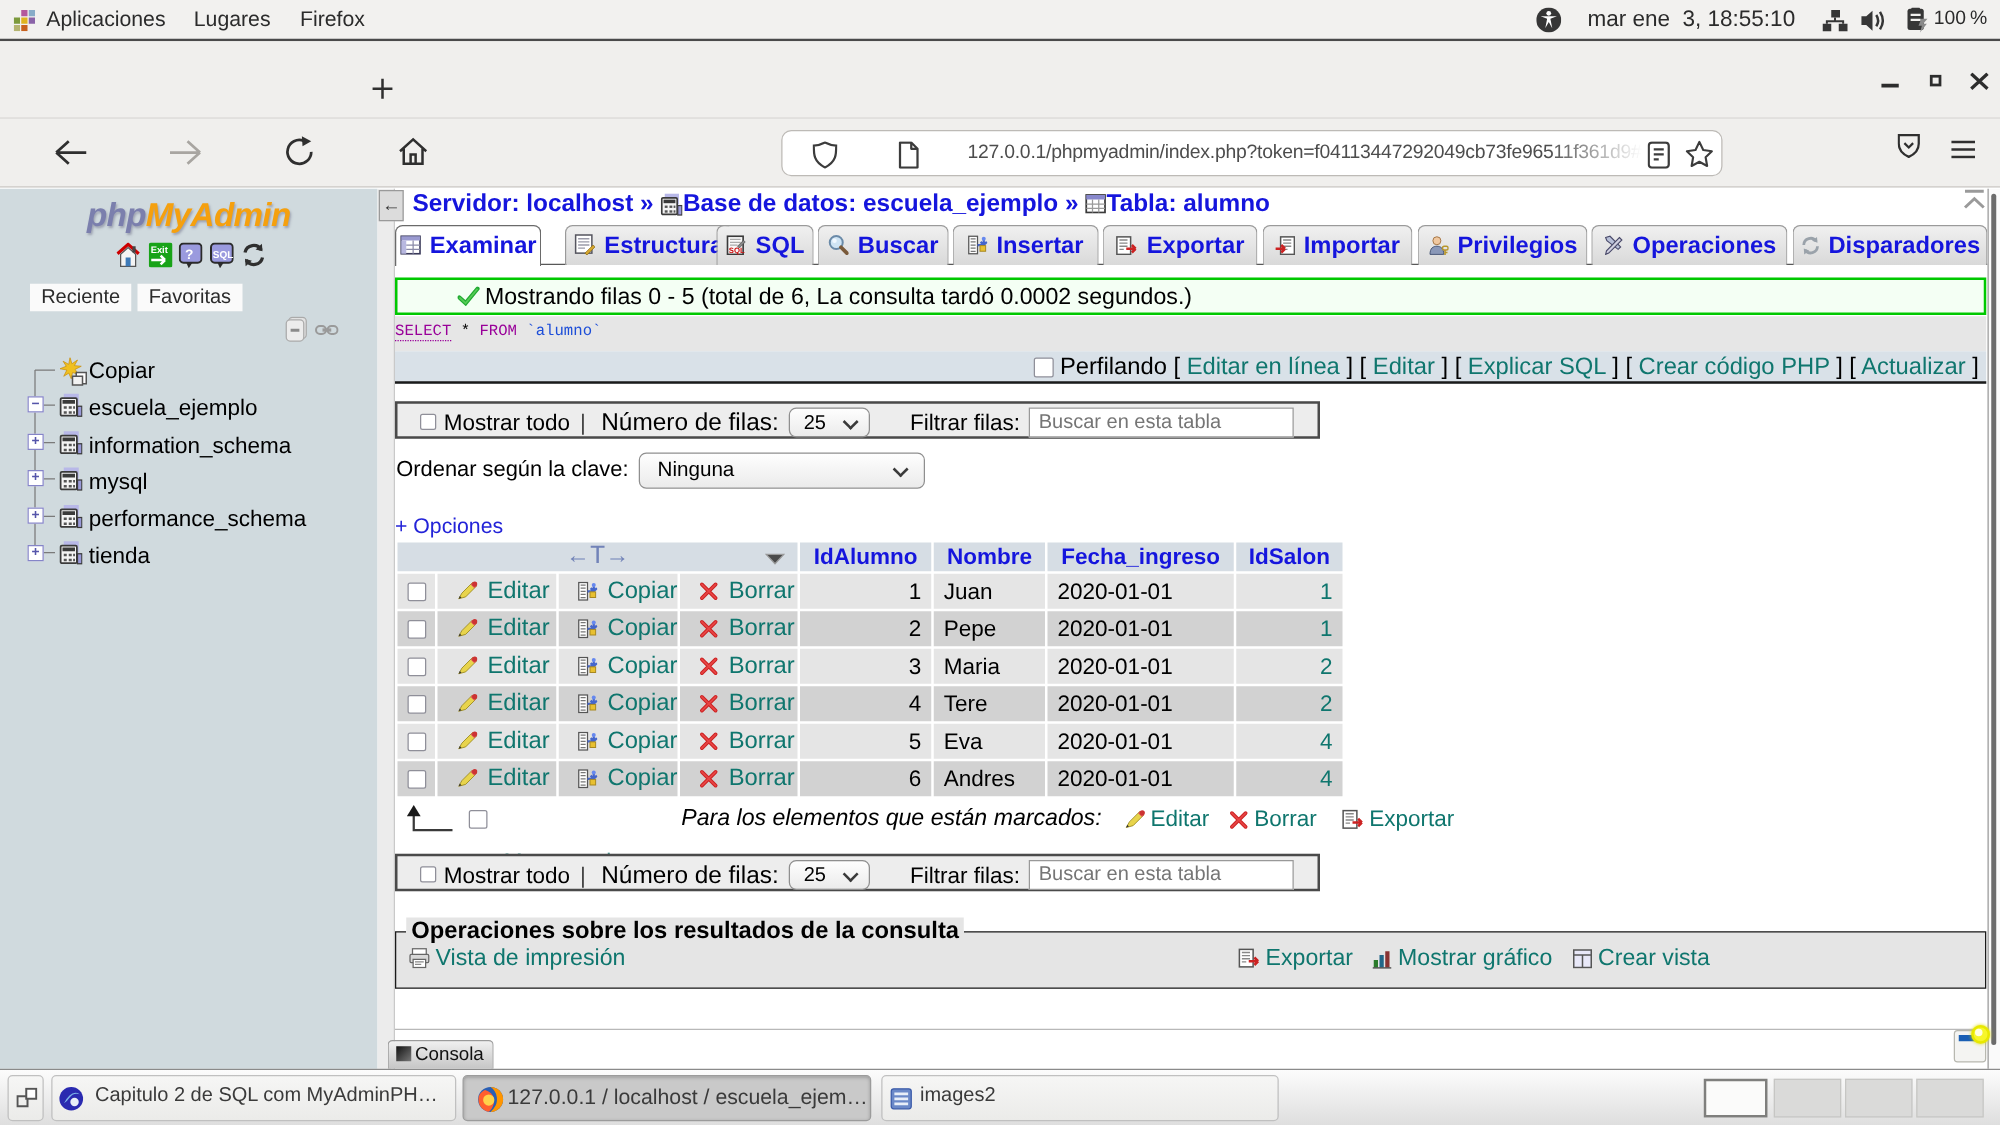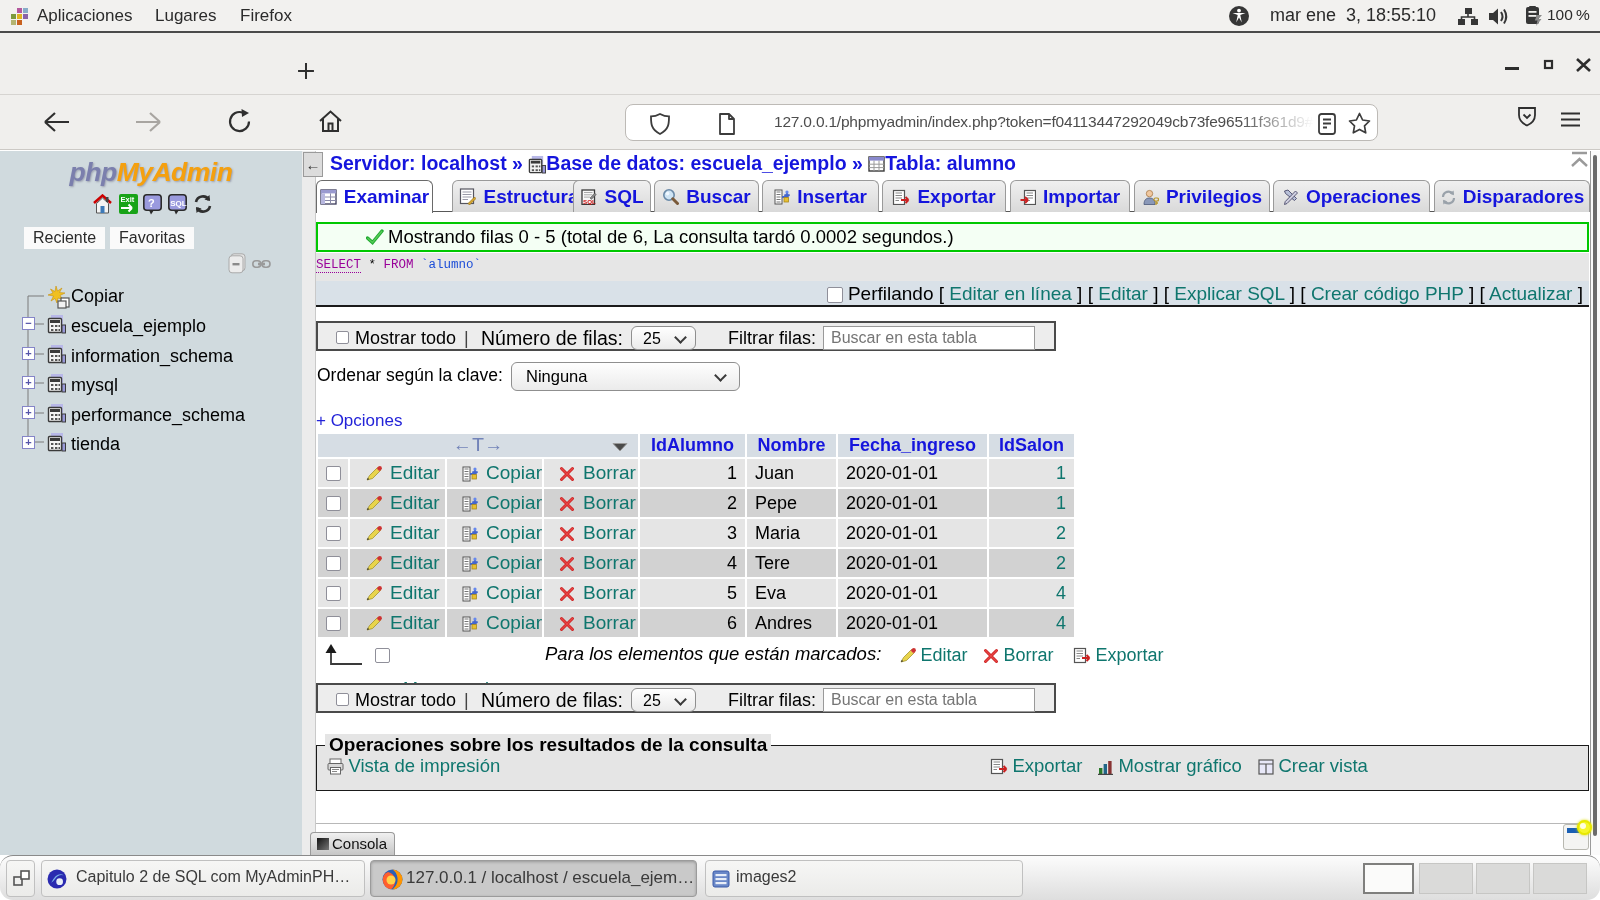--- a/index.html
+++ b/index.html
@@ -24,21 +24,21 @@
 #splitter { left:302px; top:0; width:14px; height:704px; background:#ececec; border-right:1px solid #c9c9c9; }
 #rightstrip { left:1590px; top:0; width:10px; height:704px; background:#fafafa; border-left:1px solid #9a9a9a; }
 #content { left:316px; top:0; width:1274px; height:704px; background:#fff; }
 
 .pma-link { color:#0f766e; text-decoration:none;margin-top:36px; }
 .cb { display:inline-block; width:13px; height:13px; background:#fff; border:1px solid #8f8f99; border-radius:2px; vertical-align:middle; }
 .gtkselect { background:linear-gradient(#fefefe,#ebebeb); border:1px solid #8f8f8f; border-radius:6px; position:absolute; }
 .chev { position:absolute; width:9px; height:9px; border-right:2px solid #3a3a3a; border-bottom:2px solid #3a3a3a; transform:rotate(45deg); }
 
 
-#taskbar { left:0; top:855px; width:1600px; height:45px; background:linear-gradient(#fcfcfc,#dedede); border-top:1px solid #8a8a8a;border-radius:13px; }
+#taskbar { left:0; top:855px; width:1600px; height:45px; background:linear-gradient(#fcfcfc,#dedede); border-top:1px solid #8a8a8a; }
 .taskbtn { position:absolute; top:4px; height:37px; border:1px solid #c0c0c0; border-radius:4px; background:linear-gradient(#f6f6f5,#ebebe9); font-size:16px; color:#3a3a3a; }
 .wsbox { position:absolute; top:7px; height:31px; background:#dadad9; border:1px solid #c6c6c4; }
 .treetxt { font-size:18px; color:#000; }
 .ptab { position:absolute; top:2px; height:32px; background:linear-gradient(#f0f0f0,#d9d9d9); border:1px solid #9a9a9a; border-bottom:none; border-radius:6px 6px 0 0; font-size:19px; font-weight:bold; color:#1515dd; text-align:center; line-height:31px; white-space:nowrap; }
 .ptab.active { background:#fff; border-color:#6a6a6a; height:33px; z-index:2; }
 .tsvg { margin-right:7px; vertical-align:-2px; }
 .mosbar { width:740px; height:30px; background:#ededed; border:2px solid #4a4a4a; font-size:18px; }
 #rtable { border-collapse:separate; border-spacing:2px; font-size:18px; table-layout:fixed; width:760px; }
 #rtable th { background:#d6dde4; height:23px; font-size:18px; font-weight:bold; color:#1515dd; text-align:center; padding:0; }
 #rtable td { height:28px; padding:0 8px; white-space:nowrap; }

